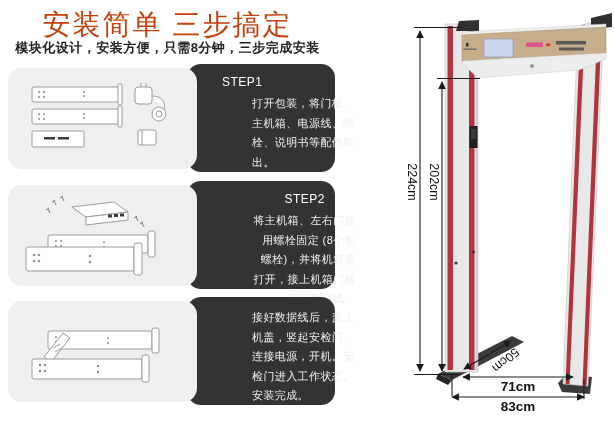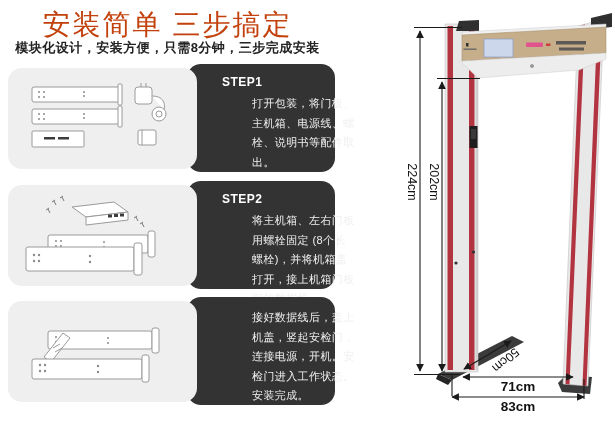--- a/index.html
+++ b/index.html
@@ -3,23 +3,23 @@
 <meta charset="utf-8">
 <style>
   html,body{margin:0;padding:0;}
   body{width:615px;height:430px;background:#ffffff;font-family:"Liberation Sans","DejaVu Sans",sans-serif;overflow:hidden;position:relative;}
   .page{position:absolute;inset:0;background:#fff;}
   
   .guide{position:absolute;left:0;top:0;width:335px;height:430px;}
   .title{position:absolute;left:0;top:6px;width:335px;text-align:center;font-size:28px;font-weight:normal;color:#c2410c;letter-spacing:2px;white-space:nowrap;}
   .subtitle{position:absolute;left:0;top:39px;width:335px;text-align:center;font-size:13px;font-weight:bold;color:#222;letter-spacing:0.5px;white-space:nowrap;}
   .step-row{position:absolute;left:0;width:335px;height:108px;}
-  .row1{top:64px;} .row2{top:181px;} .row3{top:297px;}
+  .row1{top:64px;} .row2{top:181px;text-align:right;} .row3{top:297px;}
   .step-dark{position:absolute;left:187px;top:0;width:148px;height:108px;background:#333333;border-radius:14px;box-sizing:border-box;padding:11px 10px 8px 35px;color:#f4f4f4;}
-  .step-label{font-size:12px;font-weight:bold;letter-spacing:0.5px;margin-bottom:5px;color:#ffffff;}
+  .step-label{font-size:12px;font-weight:normal;letter-spacing:0.5px;margin-bottom:5px;color:#ffffff;}
   .step-text{font-size:11px;line-height:19.5px;letter-spacing:0.4px;word-break:break-all;color:#f0f0f0;width:104px;margin-left:30px;}
   .step-light{position:absolute;left:8px;top:4px;width:189px;height:101px;background:#efefef;border-radius:14px;}
   .step-light svg{display:block;}
   
   .figure{position:absolute;left:400px;top:0;width:215px;height:430px;}
   .dim-text{font-size:12.5px;fill:#111;}
   .dim-text-b{font-size:13.5px;font-weight:bold;fill:#111;}
   .dim-line{stroke:#1a1a1a;stroke-width:1.1;fill:none;}
   .sketch{stroke:#9a9a9a;stroke-width:1;fill:#ffffff;}
   .sketch-dot{fill:#8b8b8b;stroke:none;}

